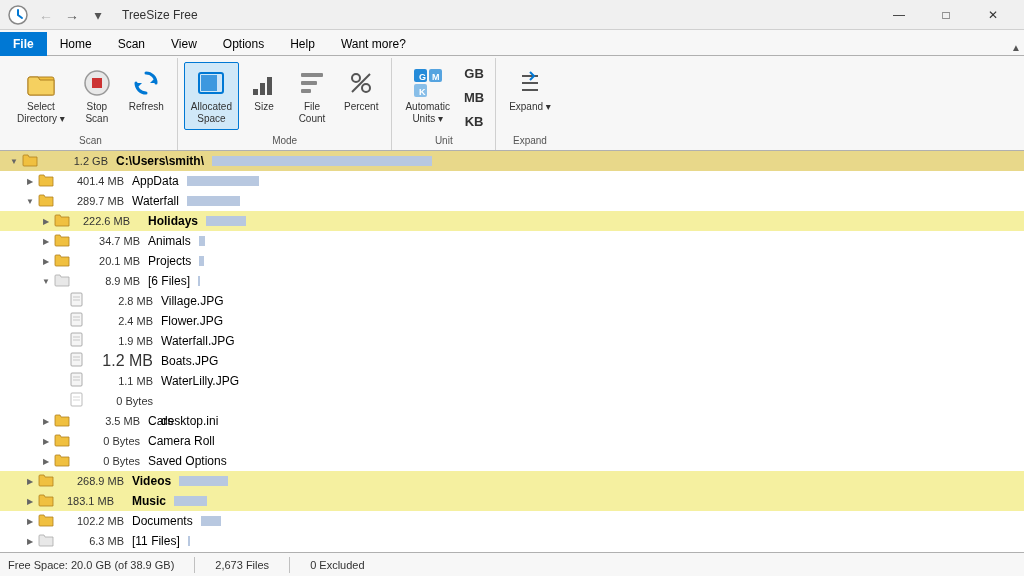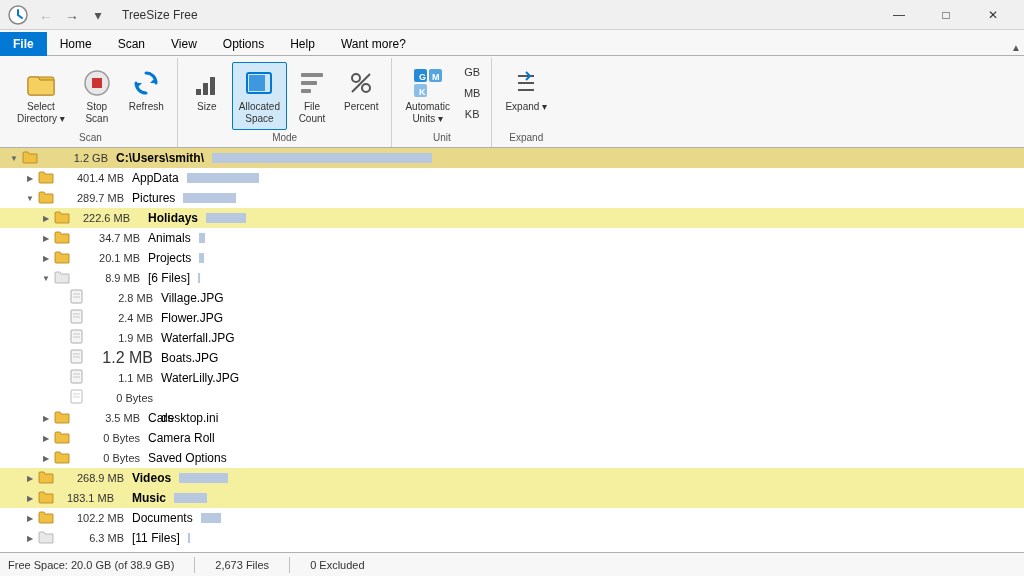--- a/index.html
+++ b/index.html
@@ -118,21 +118,21 @@
       display: flex;
       flex-direction: column;
       align-items: center;
       padding: 3px 4px;
       cursor: pointer;
       border: 1px solid transparent;
       background: transparent;
       border-radius: 2px;
       gap: 1px;
     }
-    .ribbon-btn-small-label { font-size: 11px; color: #333; white-space: nowrap; }
+    .ribbon-btn-small-label { font-size: 13px; color: #333; white-space: nowrap; font-weight: bold; }
 
     .unit-buttons { display: flex; flex-direction: column; gap: 1px; }
     .scroll-btn { width: 16px; height: 16px; background: none; border: none; cursor: pointer; color: #555; font-size: 10px; }
 
     
     .main-content {
       flex: 1;
       display: flex;
       flex-direction: column;
       overflow: hidden;
@@ -246,39 +246,39 @@
           </svg>
         </div>
         <span class="ribbon-btn-label">Refresh</span>
       </button>
     </div>
     <div class="ribbon-group-label">Scan</div>
   </div>
 
   <div class="ribbon-group">
     <div class="ribbon-group-buttons">
+      <button class="ribbon-btn active">
+        <div class="ribbon-btn-icon">
+          <svg width="28" height="28" viewBox="0 0 28 28">
+            <rect x="2" y="4" width="24" height="20" rx="2" fill="none" stroke="#0078d4" stroke-width="2"></rect>
+            <rect x="4" y="6" width="20" height="16" fill="#cce4f8"></rect>
+            <rect x="4" y="6" width="16" height="16" fill="#0078d4" opacity="0.7"></rect>
+          </svg>
+        </div>
+        <span class="ribbon-btn-label">Allocated<br>Space</span>
+      </button>
       <button class="ribbon-btn">
         <div class="ribbon-btn-icon">
           <svg width="28" height="28" viewBox="0 0 28 28">
             <rect x="3" y="20" width="5" height="6" fill="#555"></rect>
             <rect x="10" y="14" width="5" height="12" fill="#555"></rect>
             <rect x="17" y="8" width="5" height="18" fill="#555"></rect>
           </svg>
         </div>
         <span class="ribbon-btn-label">Size</span>
-      </button>
-      <button class="ribbon-btn active">
-        <div class="ribbon-btn-icon">
-          <svg width="28" height="28" viewBox="0 0 28 28">
-            <rect x="2" y="4" width="24" height="20" rx="2" fill="none" stroke="#0078d4" stroke-width="2"></rect>
-            <rect x="4" y="6" width="20" height="16" fill="#cce4f8"></rect>
-            <rect x="4" y="6" width="16" height="16" fill="#0078d4" opacity="0.7"></rect>
-          </svg>
-        </div>
-        <span class="ribbon-btn-label">Allocated<br>Space</span>
       </button>
       <button class="ribbon-btn">
         <div class="ribbon-btn-icon">
           <svg width="28" height="28" viewBox="0 0 28 28">
             <rect x="3" y="4" width="22" height="4" rx="1" fill="#888"></rect>
             <rect x="3" y="12" width="16" height="4" rx="1" fill="#888"></rect>
             <rect x="3" y="20" width="10" height="4" rx="1" fill="#888"></rect>
           </svg>
         </div>
         <span class="ribbon-btn-label">File<br>Count</span>
@@ -375,21 +375,21 @@
         </div>
       </div>
       <div class="tree-row" style="display: flex; align-items: center; height: 20px; padding-right: 16px;">
         <span class="expand-btn" style="margin-left: 20px;">
           <span style="font-size:8px;color:#666;">▼</span>
         </span>
         <span style="font-size: 14px; margin-right: 3px; flex-shrink: 0;"><svg width="16" height="14" viewBox="0 0 16 14">
             <path d="M1 3 Q1 2 2 2 L6 2 L7 4 L15 4 L15 13 Q15 13 14 13 L2 13 Q1 13 1 12Z" fill="#f0c040" stroke="#b08020" stroke-width="0.8"></path>
           </svg></span>
         <span style="width: 75px; text-align: right; padding-right: 8px; font-size: 11px; flex-shrink: 0; color: rgb(51, 51, 51);">289.7 MB</span>
-        <span style="font-size: 12px; font-weight: normal;">Pictures</span>
+        <span style="font-size: 12px; font-weight: normal;">Waterfall</span>
         <div style="flex: 1 1 0%; display: flex; align-items: center; padding-left: 8px;">
           <div style="height: 10px; background: rgb(184, 200, 224); width: 52.8px;"></div>
         </div>
       </div>
       <div class="tree-row highlighted" style="display: flex; align-items: center; height: 20px; padding-right: 16px;">
         <span class="expand-btn" style="margin-left: 36px;">
           <span style="font-size:8px;color:#666;">▶</span>
         </span>
         <span style="font-size: 14px; margin-right: 3px; flex-shrink: 0;"><svg width="16" height="14" viewBox="0 0 16 14">
             <path d="M1 3 Q1 2 2 2 L6 2 L7 4 L15 4 L15 13 Q15 13 14 13 L2 13 Q1 13 1 12Z" fill="#f0c040" stroke="#b08020" stroke-width="0.8"></path>

